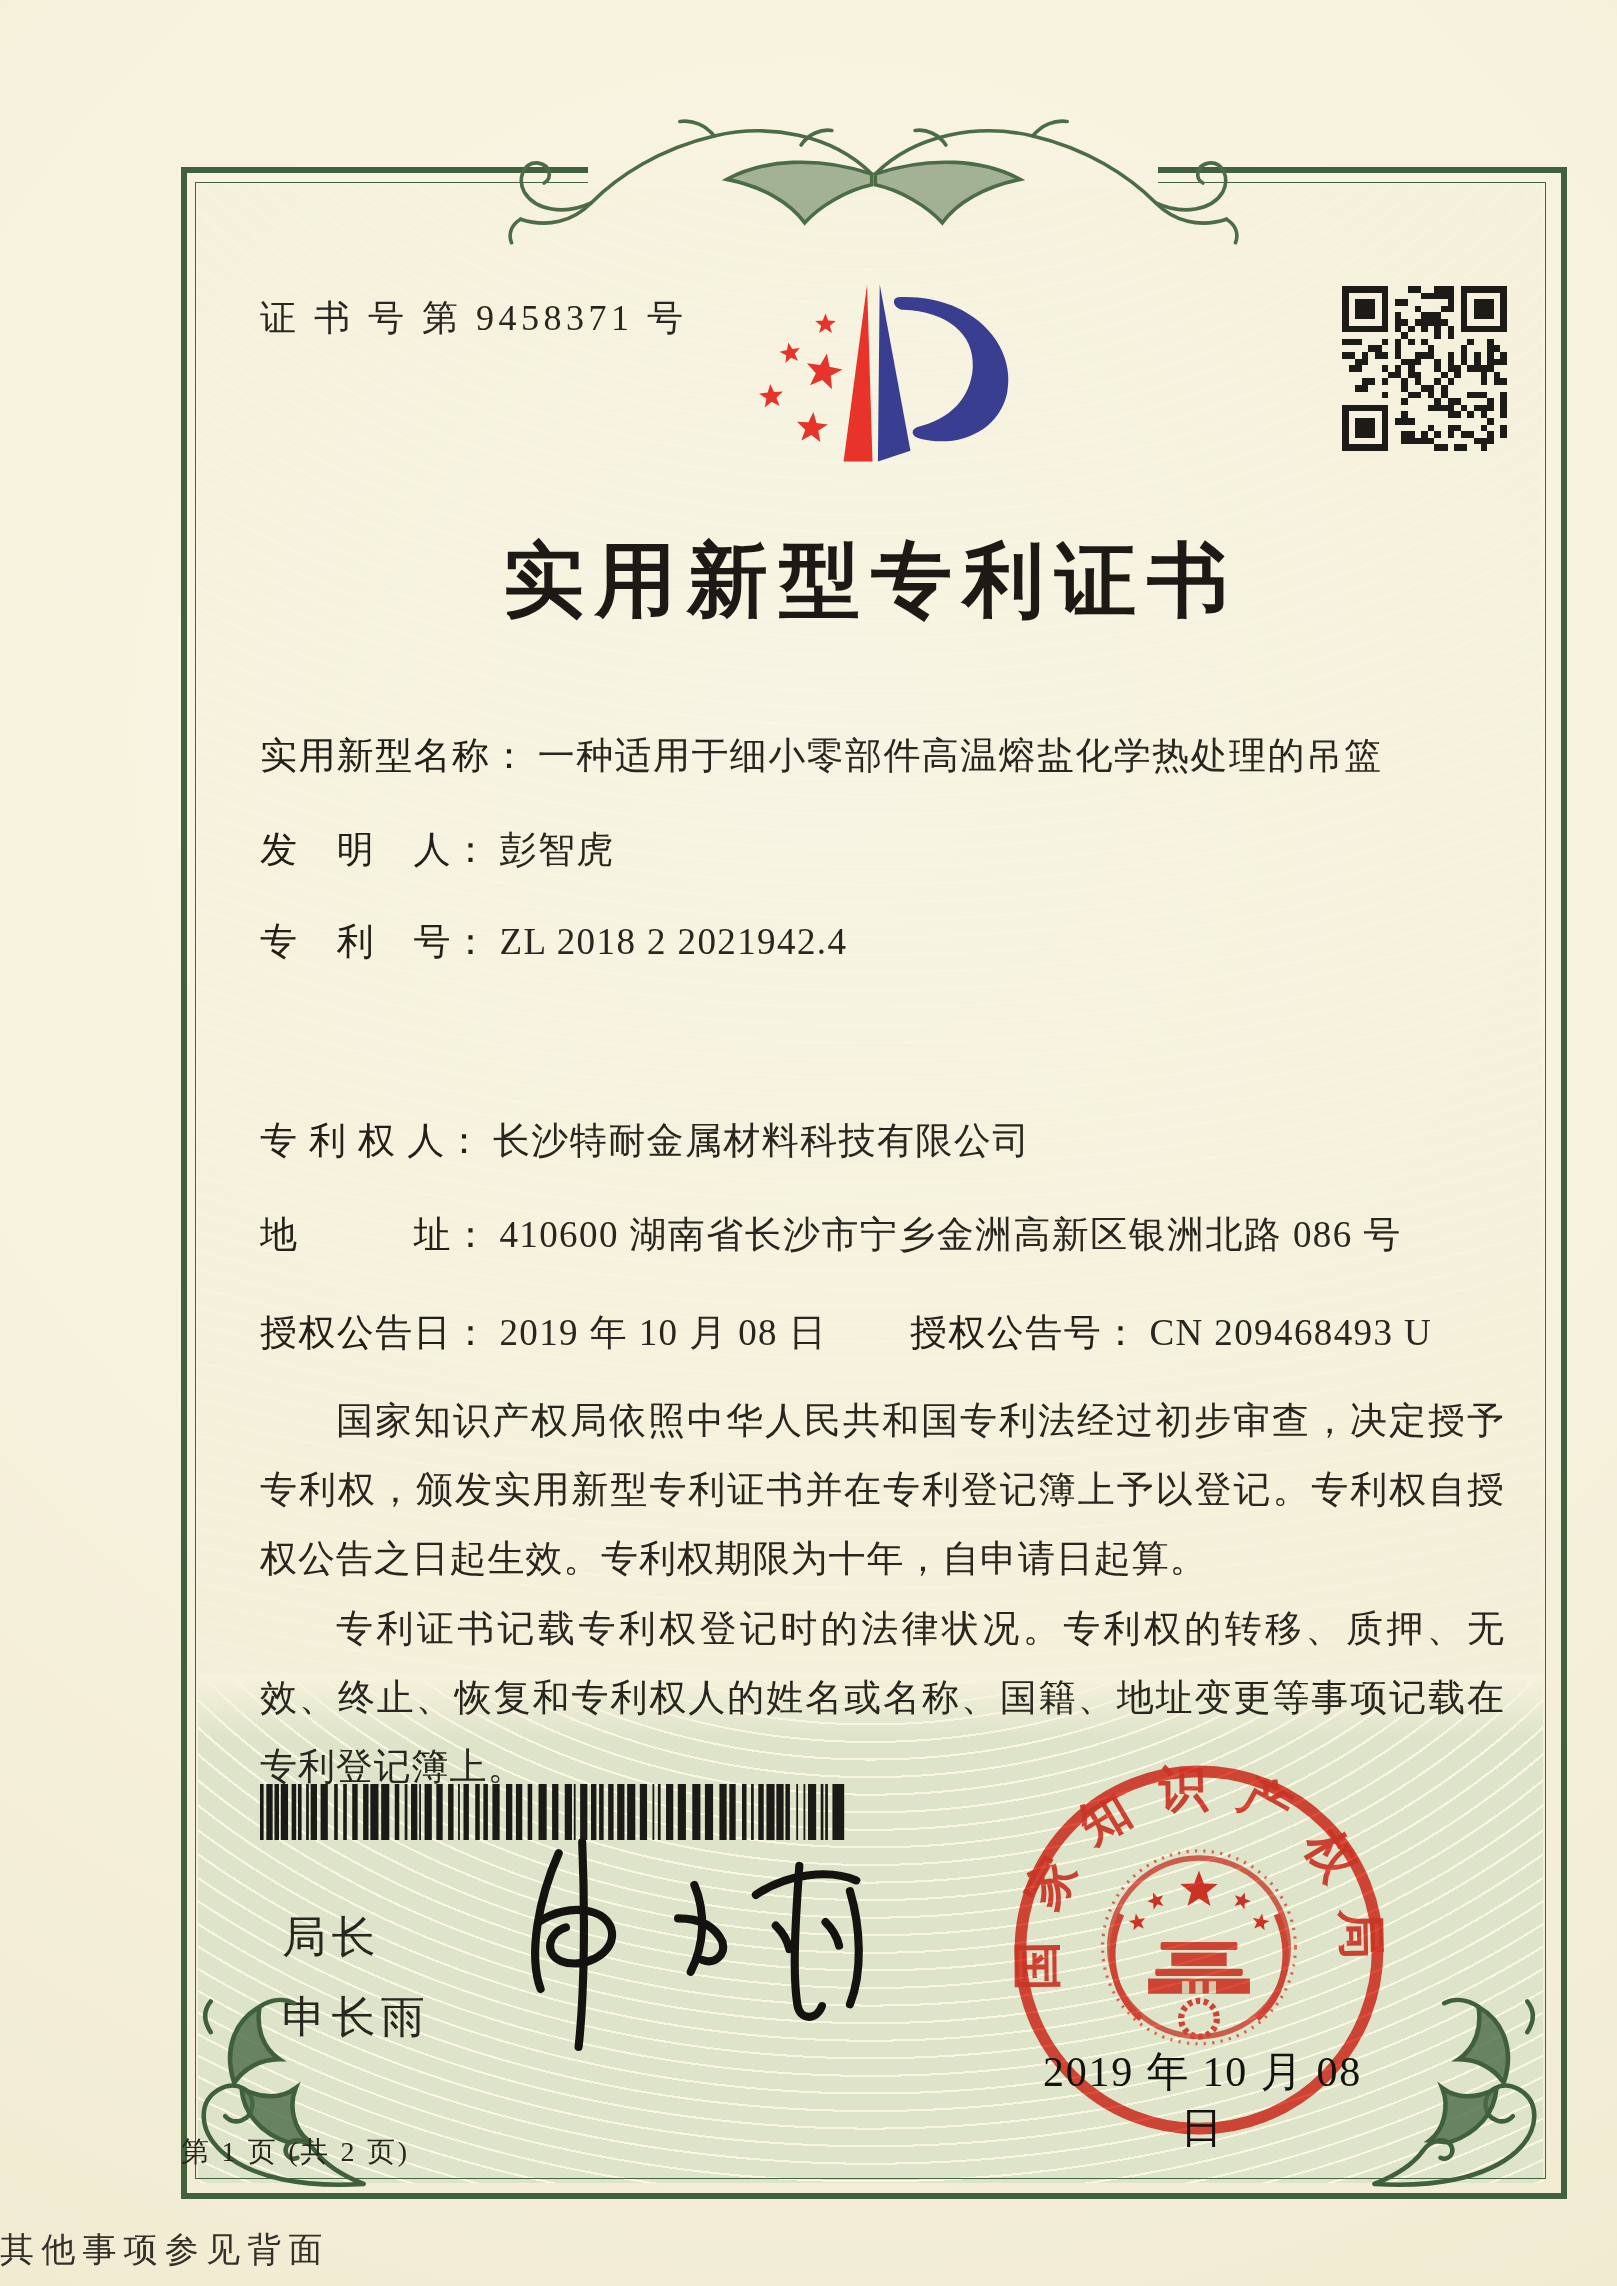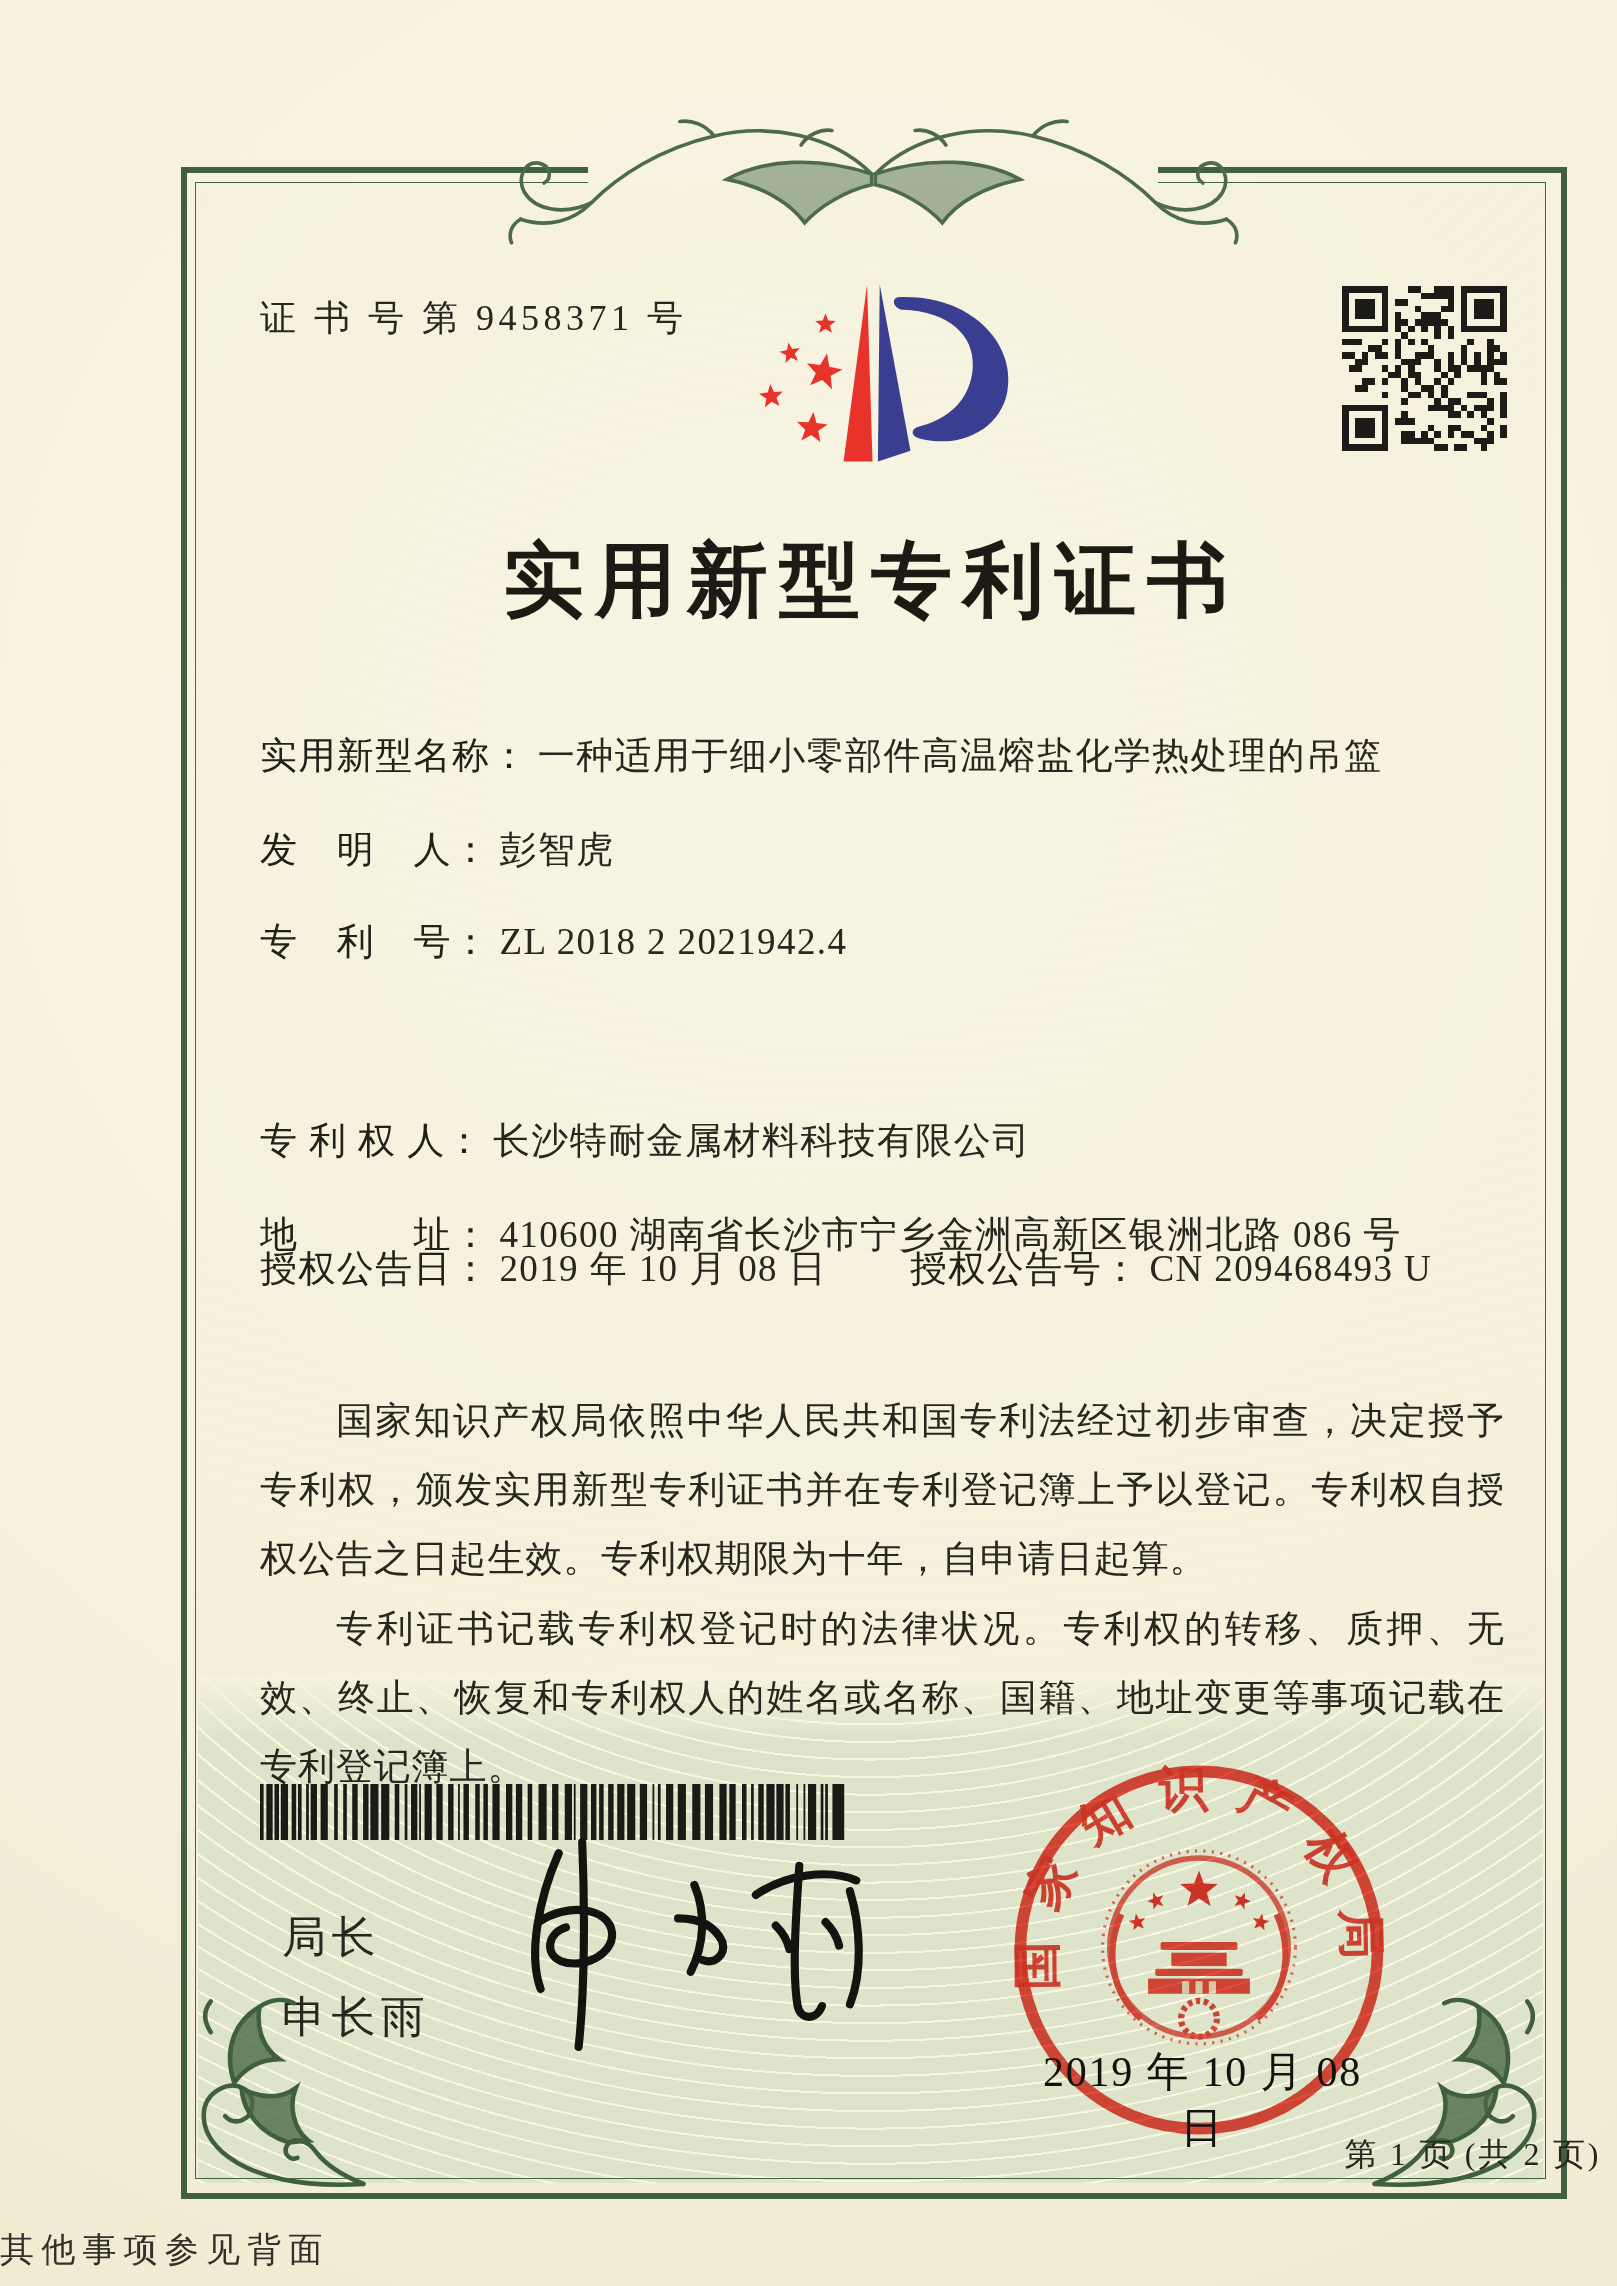--- a/index.html
+++ b/index.html
@@ -28,21 +28,21 @@
     font-size:81px;font-weight:700;letter-spacing:11px;color:#1d1a16;}
   .field-row{position:absolute;left:260px;font-size:37px;letter-spacing:1.4px;white-space:nowrap;}
   .field-row .lab{color:#222018;}
   .field-row .val{margin-left:9px;}
   .second-pair{margin-left:83px;}
   .paras{position:absolute;left:260px;top:1386px;width:1245px;}
   .paras p{margin:0;font-size:37px;line-height:1.87;text-align:justify;text-indent:76px;letter-spacing:0.9px;}
   .officer{position:absolute;left:282px;top:1898px;font-size:44px;line-height:80px;letter-spacing:5.4px;}
   .seal-date{position:absolute;left:1025px;top:2044px;width:355px;text-align:center;
     font-size:42px;letter-spacing:1.8px;color:#14120f;z-index:6;}
-  .page-info{position:absolute;left:181px;top:2133px;width:1420px;text-align:right;font-size:32px;letter-spacing:2.7px;z-index:5;}
+  .page-info{position:absolute;left:181px;top:2133px;width:1420px;text-align:left;font-size:28px;letter-spacing:2.7px;z-index:5;}
   .back-note{position:absolute;left:0;top:2227px;width:1617px;text-align:left;font-size:34px;letter-spacing:7.2px;color:#33302a;}
   
   .logo{position:absolute;left:742px;top:261px;width:317px;height:253px;}
   .qr{position:absolute;left:1342px;top:286px;width:165px;height:165px;}
   .barcode{position:absolute;left:260px;top:1784px;width:586px;height:56px;z-index:3;}
   .signature{position:absolute;left:423px;top:1835px;width:493px;height:231px;z-index:4;}
   .seal{position:absolute;left:1007px;top:1758px;width:384px;height:384px;z-index:5;mix-blend-mode:multiply;}
   .ornament-top{position:absolute;left:507px;top:114px;width:733px;height:138px;z-index:2;}
   .corner{position:absolute;width:192px;height:197px;z-index:2;}
   .corner-left{left:178px;top:1996px;}
@@ -402,21 +402,21 @@
   </div>
   <div class="field-row" style="top:917px">
     <span class="lab">专　利　号：</span><span class="val">ZL 2018 2 2021942.4</span>
   </div>
   <div class="field-row" style="top:1116px">
     <span class="lab">专 利 权 人：</span><span class="val">长沙特耐金属材料科技有限公司</span>
   </div>
   <div class="field-row" style="top:1210px">
     <span class="lab">地　　　址：</span><span class="val">410600  湖南省长沙市宁乡金洲高新区银洲北路 086 号</span>
   </div>
-  <div class="field-row" style="top:1244px">
+  <div class="field-row" style="top:1308px">
     <span class="lab">授权公告日：</span><span class="val">2019 年 10 月 08 日</span><span class="lab second-pair">授权公告号：</span><span class="val">CN 209468493 U</span>
   </div>
 
   <div class="paras">
     <p>国家知识产权局依照中华人民共和国专利法经过初步审查，决定授予专利权，颁发实用新型专利证书并在专利登记簿上予以登记。专利权自授权公告之日起生效。专利权期限为十年，自申请日起算。</p>
     <p>专利证书记载专利权登记时的法律状况。专利权的转移、质押、无效、终止、恢复和专利权人的姓名或名称、国籍、地址变更等事项记载在专利登记簿上。</p>
   </div>
 
   <svg class="barcode" id="barcode-svg" viewBox="0 0 648 62" preserveAspectRatio="none">
       <rect x="0" y="0" width="4" height="62" fill="#1c1a17"></rect>

